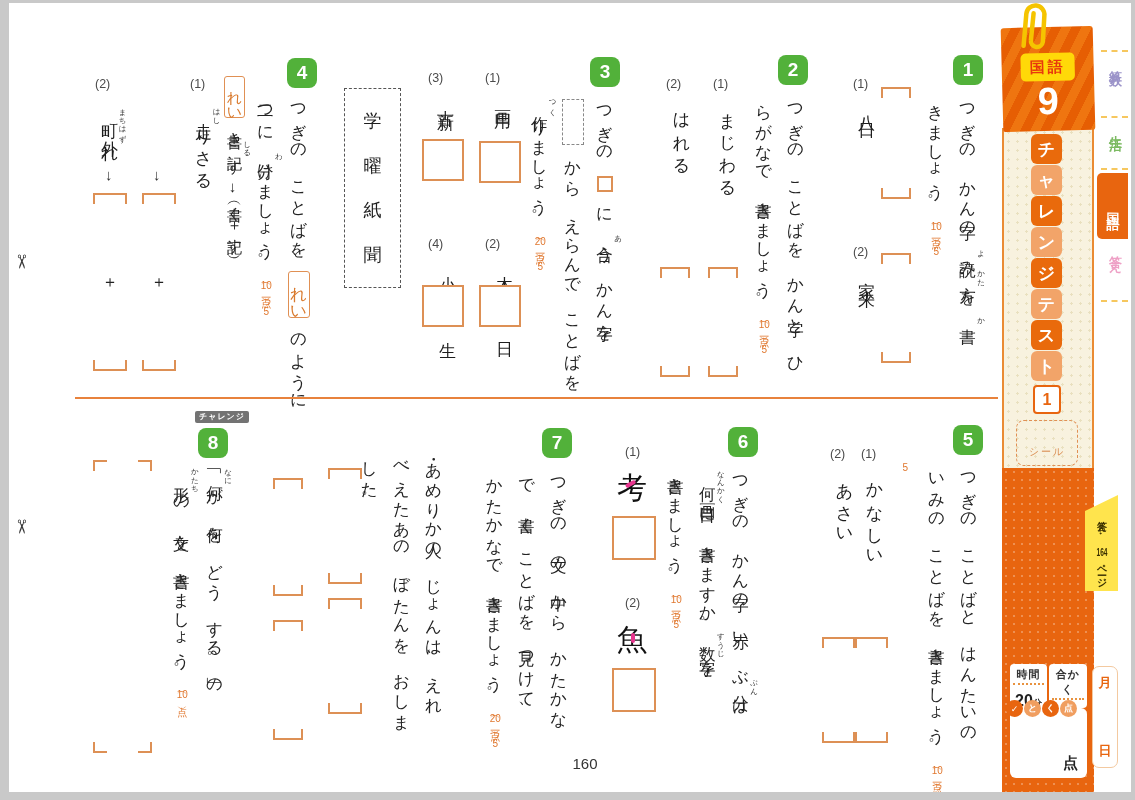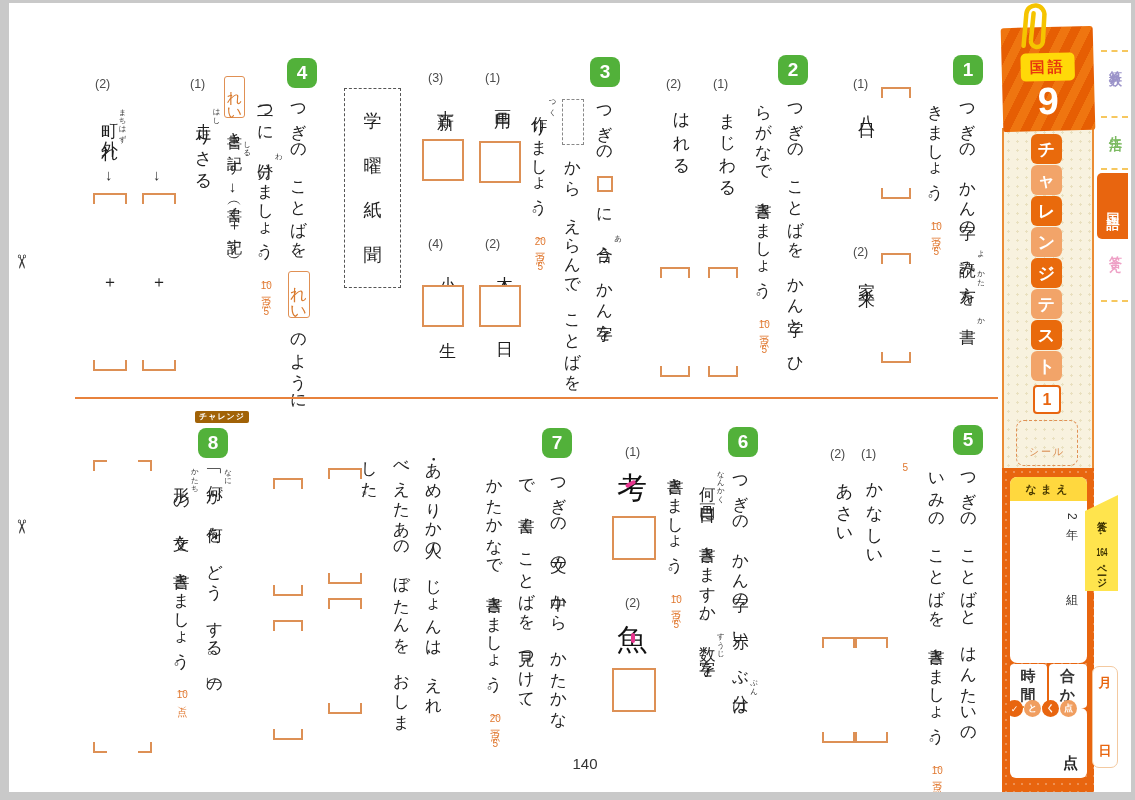--- a/index.html
+++ b/index.html
@@ -9,21 +9,21 @@
 
 .vtext{writing-mode:vertical-rl;text-orientation:mixed;position:absolute;color:#232323;text-align:start;}
 .instr{font-size:16.5px;line-height:1.95;letter-spacing:1px;}
 .tline{display:block;}
 ruby>rt{font-size:7.5px;color:#333;letter-spacing:0;}
 .pts{font-size:10px;color:#e0772e;margin-top:10px;letter-spacing:1px;line-height:1;}
 .tcy{text-combine-upright:all;}
 
 .q{position:absolute;}
 .qbadge{position:absolute;width:30px;height:30px;border-radius:8px;background:#52b13a;color:#fff;font-weight:bold;font-size:19px;display:flex;align-items:center;justify-content:center;}
-.chbadge{position:absolute;background:#a16207;color:#fff;font-size:8px;font-weight:bold;padding:1px 4px;border-radius:2px;letter-spacing:1px;line-height:1.3;}
+.chbadge{position:absolute;background:#737373;color:#fff;font-size:8px;font-weight:bold;padding:1px 4px;border-radius:2px;letter-spacing:1px;line-height:1.3;}
 .ilabel{position:absolute;font-size:12.5px;color:#4a4a4a;}
 .vword{writing-mode:vertical-rl;position:absolute;font-size:17px;letter-spacing:3px;color:#1d1d1d;}
 .wide{letter-spacing:9px;}
 .vbr{position:absolute;}
 .vbr::before,.vbr::after{content:"";position:absolute;left:0;right:0;height:9px;border:2px solid #dd9055;}
 .vbr::before{top:0;border-bottom:none;}
 .vbr::after{bottom:0;border-top:none;}
 .plus{position:absolute;top:50%;left:50%;transform:translate(-50%,-50%);font-size:16px;color:#222;}
 .arrowd{position:absolute;font-size:15px;color:#333;}
 .abox{position:absolute;width:42px;height:42px;border:2px solid #dd9055;background:#fff;}
@@ -52,21 +52,21 @@
 .ttl span{width:31px;height:30px;border-radius:6px;color:#fff;font-weight:bold;font-size:17px;display:flex;align-items:center;justify-content:center;}
 .ttl span:nth-child(odd){background:#e96a0c;}
 .ttl span:nth-child(even){background:#f2a469;}
 .onebox{position:absolute;left:1033px;top:385px;width:28px;height:29px;background:#fff;border:2.5px solid #e8650f;border-radius:4px;color:#e8650f;font-weight:bold;font-size:16px;display:flex;align-items:center;justify-content:center;z-index:9;}
 .seal{position:absolute;left:1016px;top:420px;width:62px;height:46px;border:1.6px dashed #e09054;border-radius:8px;color:#d98b4e;font-size:10px;letter-spacing:2px;display:flex;align-items:flex-end;justify-content:center;padding-bottom:6px;z-index:9;}
 .opanel{position:absolute;left:1002px;top:468px;width:92px;height:324px;background-color:#e8650f;background-image:radial-gradient(rgba(255,255,255,.28) 1.2px,transparent 1.5px);background-size:8px 8px;z-index:5;}
 .namebox{position:absolute;left:8px;top:9px;width:77px;height:186px;background:#fff;border-radius:7px;overflow:hidden;}
 .namehdr{height:24px;background:#ffd83e;color:#4a3a00;font-size:11px;font-weight:bold;letter-spacing:4px;display:flex;align-items:center;justify-content:center;}
 .gradev{writing-mode:vertical-rl;position:absolute;font-size:12px;color:#333;}
 .tpbox{position:absolute;width:37px;height:44px;background:#fff;border-radius:4px;text-align:center;overflow:hidden;}
-.tphdr{font-size:15px;font-weight:bold;color:#333;border-bottom:2px dotted #e8923f;margin:3px 3px 6px;padding-bottom:1px;letter-spacing:1px;}
+.tphdr{font-size:11px;font-weight:bold;color:#333;border-bottom:2px dotted #e8923f;margin:3px 3px 6px;padding-bottom:1px;letter-spacing:1px;}
 .tpval{font-size:16px;font-weight:bold;color:#222;line-height:1.2;}
 .tpval small{font-size:9px;font-weight:bold;}
 .scorebox{position:absolute;left:8px;top:240px;width:77px;height:70px;background:#fff;border-radius:6px;}
 .scorebadge{position:absolute;left:4px;top:232px;display:flex;gap:1px;z-index:6;}
 .scorebadge b{width:17px;height:17px;border-radius:50%;color:#fff;font-size:9px;font-weight:bold;display:flex;align-items:center;justify-content:center;}
 .scorebadge b:nth-child(odd){background:#e8650f;}
 .scorebadge b:nth-child(even){background:#f09e60;}
 .pt-unit{position:absolute;right:9px;bottom:5px;font-size:15px;font-weight:bold;color:#222;}
 .tab164{position:absolute;left:1085px;top:495px;width:33px;height:96px;background:#ffe44d;clip-path:polygon(0 16px,100% 0,100% 100%,0 100%);z-index:10;display:flex;align-items:center;justify-content:center;}
 .tab164 span{writing-mode:vertical-rl;font-size:10px;font-weight:bold;color:#3a3000;letter-spacing:1px;padding-top:10px;}
@@ -232,21 +232,21 @@
       <div class="tline"><ruby>形<rt>かたち</rt></ruby>の　文を　書きましょう。<span class="pts">（<span class="tcy">10</span>点）</span></div>
     </div>
   <div class="cornerbox" style="left:28px;top:55px;width:59px;height:293px">
       <i class="tl"></i>
       <i class="tr"></i>
       <i class="bl"></i>
       <i class="br"></i>
     </div>
 </section>
 
-<div class="pagenum">140</div>
+<div class="pagenum">160</div>
 
 <div class="cream"></div>
 
 <div class="hd-block">
   <div class="subj-badge">国語</div>
   <div class="hd-num">9</div>
 </div>
 <svg class="clip" width="58" height="52" viewBox="0 0 58 52">
   <path d="M20 48 L16 16 a9 9 0 0 1 18 -2 L38 40 a6 6 0 0 1 -12 1 L23 14" fill="none" stroke="#f5c400" stroke-width="4.5" stroke-linecap="round" transform="rotate(12 28 26)"></path>
 </svg>
@@ -260,25 +260,20 @@
   <span>テ</span>
   <span>ス</span>
   <span>ト</span>
 </div>
 <div class="onebox">1</div>
 <div class="seal">
     <span>シール</span>
   </div>
 
 <div class="opanel">
-  <div class="namebox">
-    <div class="namehdr">なまえ</div>
-    <span class="gradev" style="right:7px;top:36px">2年</span>
-    <span class="gradev" style="right:7px;top:108px">組</span>
-  </div>
   <div class="tpbox" style="left:8px;top:196px">
     <div class="tphdr">時間</div>
     <div class="tpval"><span>20</span><small>分</small></div>
   </div>
   <div class="tpbox" style="left:47px;top:196px;width:38px">
     <div class="tphdr">合かく</div>
     <div class="tpval"><span>40</span><small>点</small></div>
   </div>
   <div class="scorebox">
     <span class="pt-unit">点</span>

